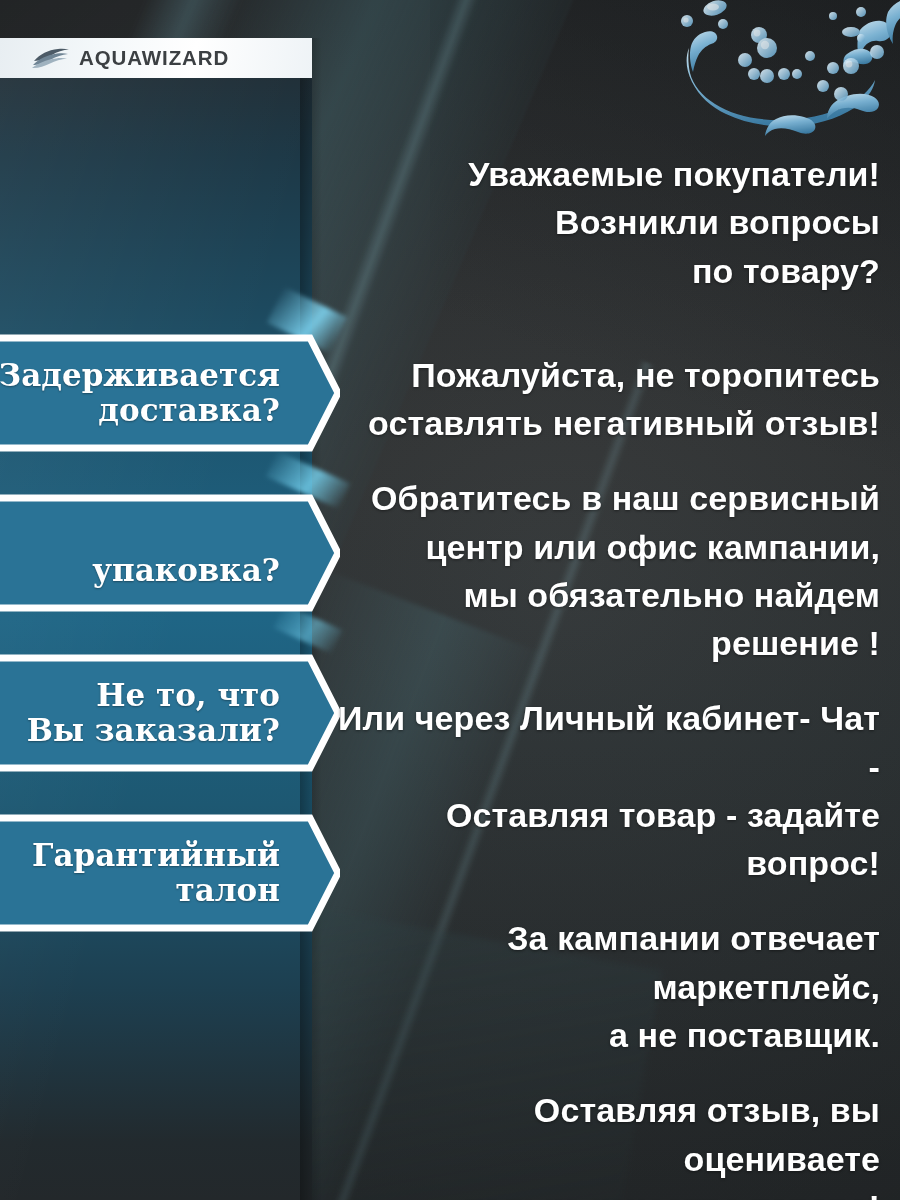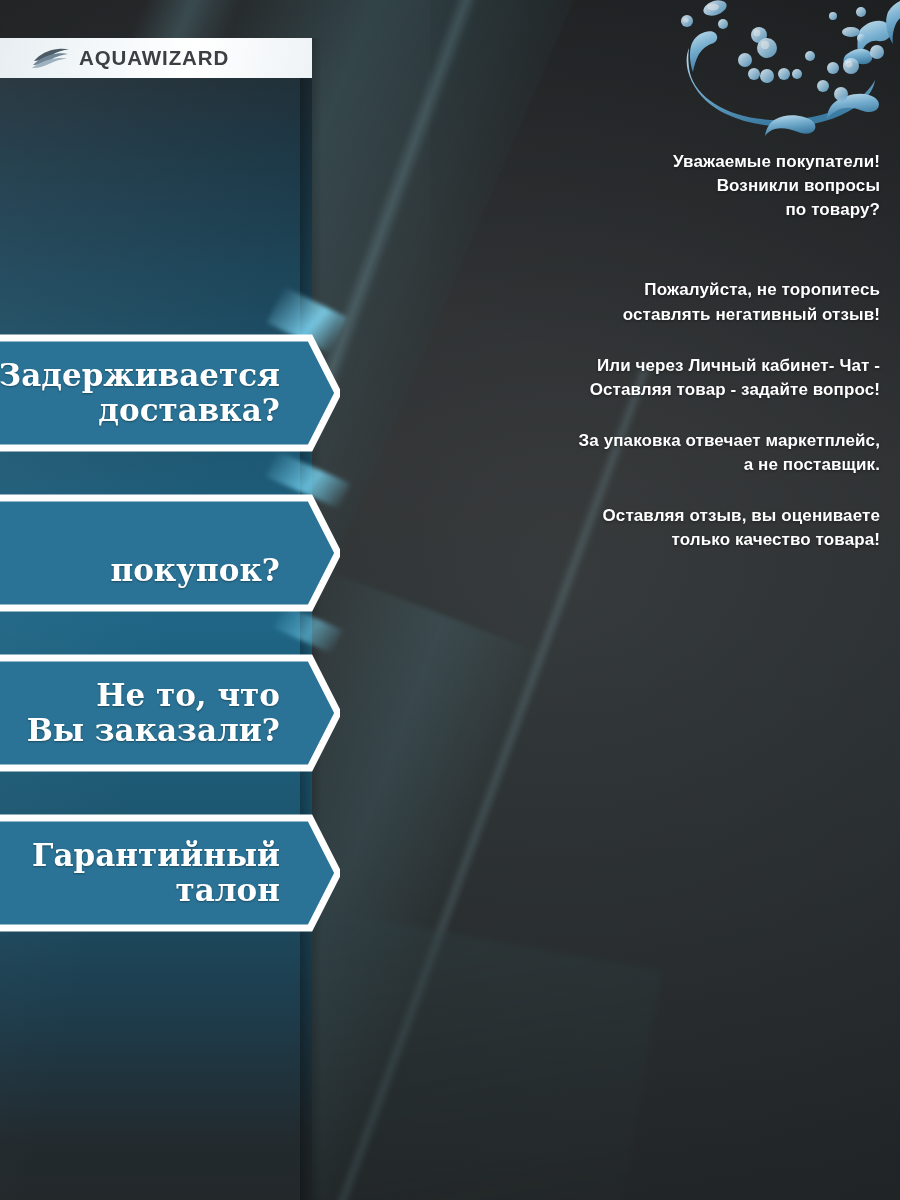--- a/index.html
+++ b/index.html
@@ -160,21 +160,21 @@
   .banner.b4 { top:814px; height:118px; }
   .banner.b1 .txt, .banner.b4 .txt { font-size:31px; }
 
   
   .right-col {
     position:absolute; left:330px; top:150px; width:560px;
     text-align:right;
     color:#ffffff;
   }
   .para {
-    font-size:17px;
+    font-size:34px;
     font-weight:bold;
     line-height:1.42;
     letter-spacing:.1px;
     text-shadow:0 1px 3px rgba(0,0,0,.45);
     white-space:pre-line;
     padding-right:10px;
   }
   .para + .para { margin-top:27px;text-align:right; }
   .para.gap-lg { margin-top:56px; }
   .para.gap-xl { margin-top:76px; }
@@ -287,21 +287,21 @@
   </div>
 
   <div class="banner b2">
     <div class="shape">
       <svg viewBox="0 0 346 118" preserveAspectRatio="none">
         <path d="M0,4 L316,4 L344,59 L316,114 L0,114 Z" fill="#2a7396" stroke="#ffffff" stroke-width="7"></path>
       </svg>
     </div>
     <div class="txt">
       <br>
-      <span>покупок?</span>
+      <span>упаковка?</span>
     </div>
   </div>
 
   <div class="banner b3">
     <div class="shape">
       <svg viewBox="0 0 346 118" preserveAspectRatio="none">
         <path d="M0,4 L316,4 L344,59 L316,114 L0,114 Z" fill="#2a7396" stroke="#ffffff" stroke-width="7"></path>
       </svg>
     </div>
     <div class="txt">
@@ -321,21 +321,24 @@
       <span>талон</span>
     </div>
   </div>
 
   <div class="right-col">
     <div class="para">Уважаемые покупатели!
 Возникли вопросы
 по товару?</div>
     <div class="para gap-lg">Пожалуйста, не торопитесь
 оставлять негативный отзыв!</div>
+    <div class="para">Обратитесь в наш сервисный
+центр или офис кампании,
+мы обязательно найдем решение !</div>
     <div class="para">Или через Личный кабинет- Чат -
 Оставляя товар - задайте вопрос!</div>
-    <div class="para">За упаковка отвечает маркетплейс,
+    <div class="para">За кампании отвечает маркетплейс,
 а не поставщик.</div>
     <div class="para">Оставляя отзыв, вы оцениваете
 только  качество товара!</div>
   </div>
 
 </div>
 
 </body></html>

